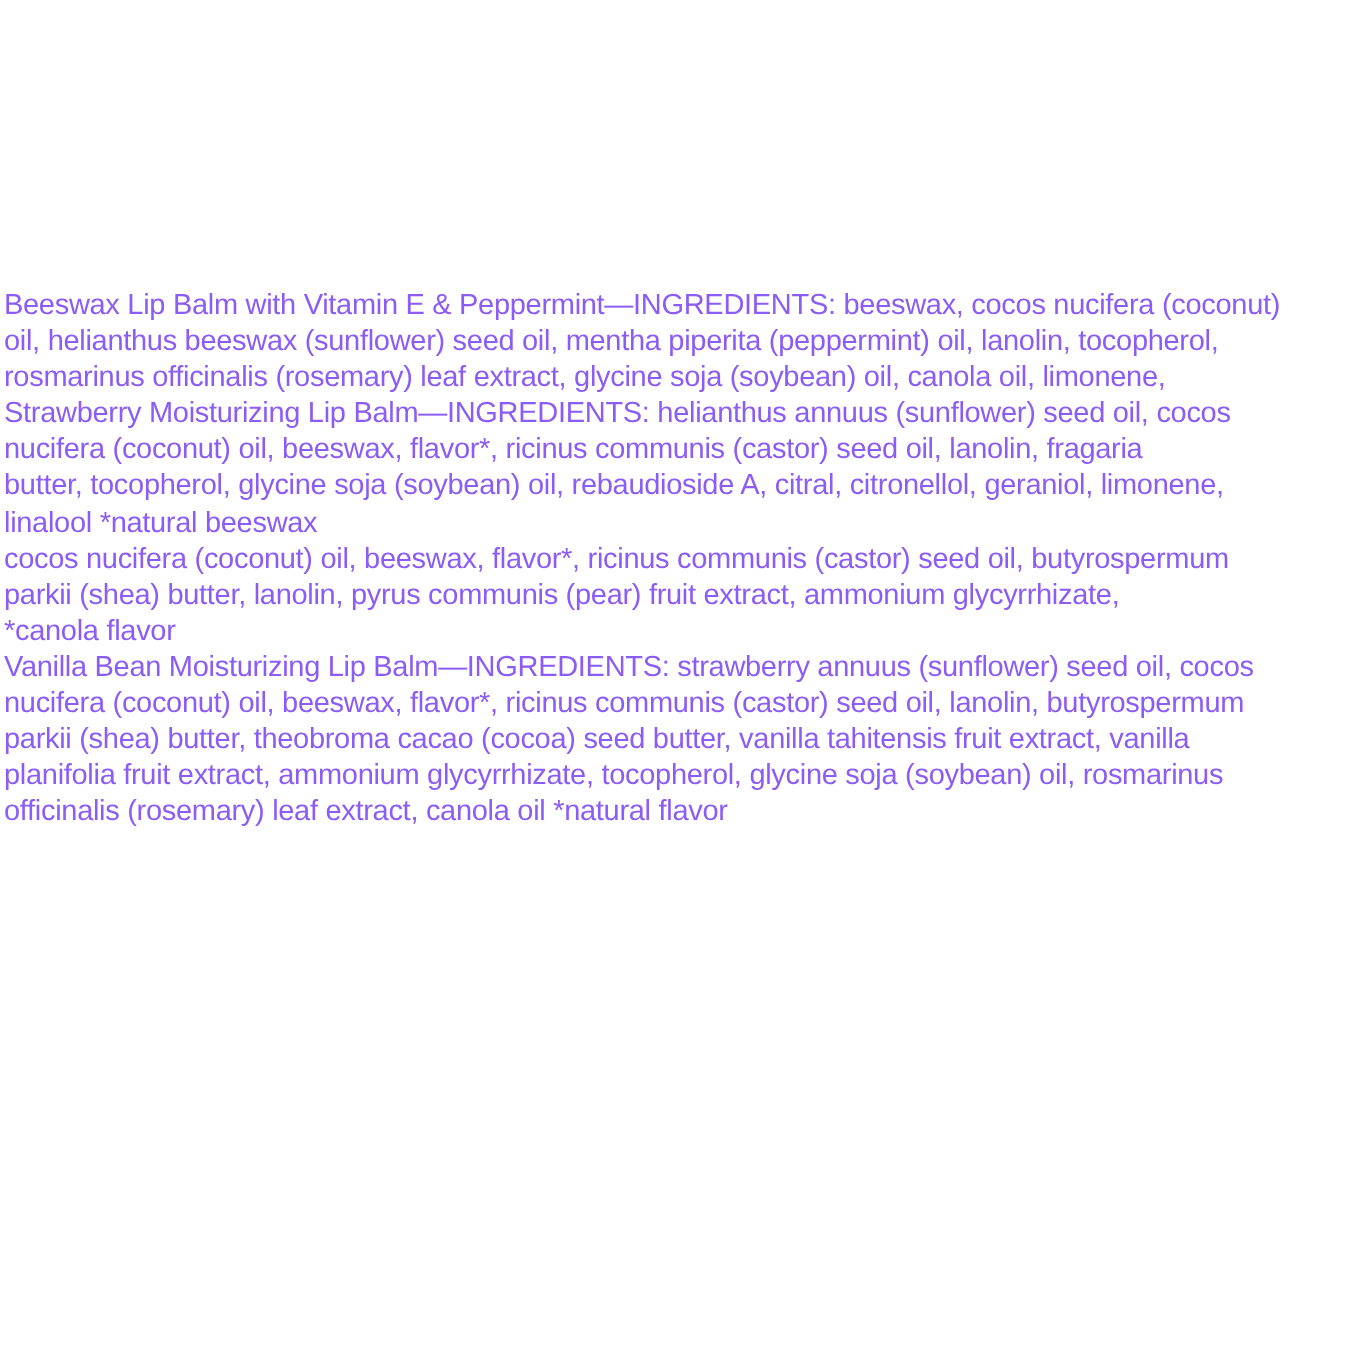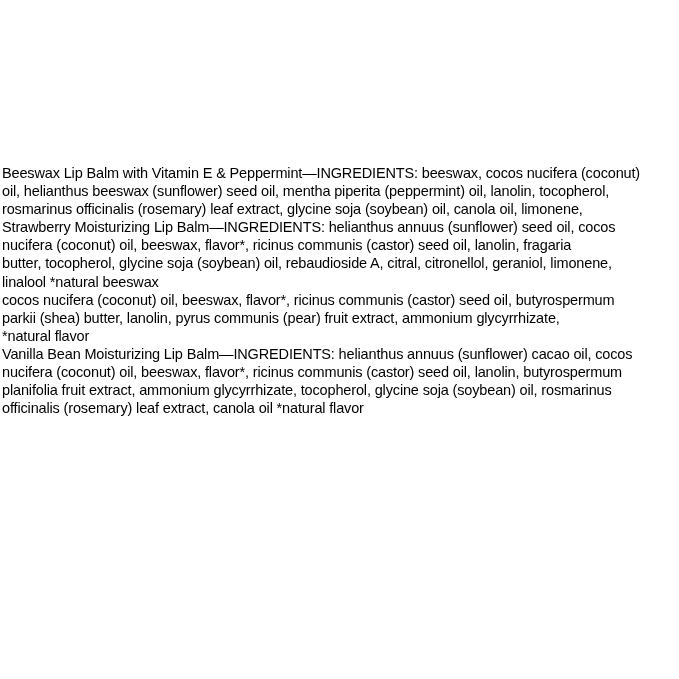--- a/index.html
+++ b/index.html
@@ -9,24 +9,24 @@
   body {
     width: 679px;
     height: 679px;
     background: #ffffff;
     position: relative;
     overflow: hidden;
     font-family: "Liberation Sans", "DejaVu Sans", sans-serif;
   }
   .ingredients-block {
     position: absolute;
-    top: 164px;
+    top: 144px;
     left: 2px;
     width: 676px;
-    color: #000000;
+    color: #8b5cf6;
     font-size: 14.5px;
     line-height: 18.1px;
     letter-spacing: -0.15px;
   }
   .para {
     margin: 0;
     padding: 0;
   }
   .line {
     white-space: nowrap;
@@ -46,23 +46,24 @@
   <div class="para">
     <div class="line">Strawberry Moisturizing Lip Balm—INGREDIENTS: helianthus annuus (sunflower) seed oil, cocos</div>
     <div class="line">nucifera (coconut) oil, beeswax, flavor*, ricinus communis (castor) seed oil, lanolin, fragaria</div>
     <div class="line">butter, tocopherol, glycine soja (soybean) oil, rebaudioside A, citral, citronellol, geraniol, limonene,</div>
     <div class="line">linalool *natural beeswax</div>
   </div>
 
   <div class="para">
     <div class="line">cocos nucifera (coconut) oil, beeswax, flavor*, ricinus communis (castor) seed oil, butyrospermum</div>
     <div class="line">parkii (shea) butter, lanolin, pyrus communis (pear) fruit extract, ammonium glycyrrhizate,</div>
-    <div class="line">*natural flavor</div>
+    <div class="line">*canola flavor</div>
   </div>
 
   <div class="para">
-    <div class="line">Vanilla Bean Moisturizing Lip Balm—INGREDIENTS: helianthus annuus (sunflower) cacao oil, cocos</div>
+    <div class="line">Vanilla Bean Moisturizing Lip Balm—INGREDIENTS: strawberry annuus (sunflower) seed oil, cocos</div>
     <div class="line">nucifera (coconut) oil, beeswax, flavor*, ricinus communis (castor) seed oil, lanolin, butyrospermum</div>
+    <div class="line">parkii (shea) butter, theobroma cacao (cocoa) seed butter, vanilla tahitensis fruit extract, vanilla</div>
     <div class="line">planifolia fruit extract, ammonium glycyrrhizate, tocopherol, glycine soja (soybean) oil, rosmarinus</div>
     <div class="line">officinalis (rosemary) leaf extract, canola oil *natural flavor</div>
   </div>
 
 </div>
 
 </body></html>

